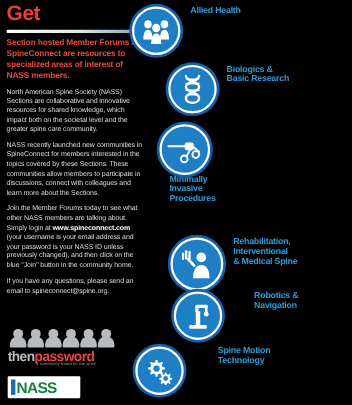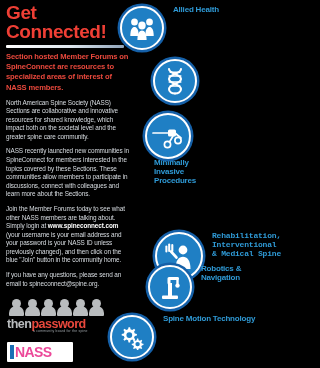--- a/index.html
+++ b/index.html
@@ -123,21 +123,21 @@
     position: absolute;
     left: 3px; top: 3px;
     width: 3.5px; height: 14px;
     background: #1a6fb5;
   }
   .nass-text {
     position: absolute;
     left: 8px; top: 2px;
     font-size: 14px;
     font-weight: bold;
-    color: #ec4899;
+    color: #15803d;
     letter-spacing: -0.6px;
     line-height: 16px;
   }
 
   
   .cat {
     position: absolute;
     display: flex;
     align-items: flex-start;
   }
@@ -165,21 +165,20 @@
 </style>
 </head>
 <body>
 
 <div id="poster">
 
   <div class="left-col">
 
     <div class="headline">
       <span class="l1">Get</span>
-      <span class="l2">Connected!</span>
     </div>
 
     <div class="rule"></div>
 
     <div class="intro">Section hosted Member Forums on SpineConnect are resources to specialized areas of interest of NASS members.</div>
 
     <div class="body-p">North American Spine Society (NASS) Sections are collaborative and innovative resources for shared knowledge, which impact both on the societal level and the greater spine care community.</div>
 
     <div class="body-p">NASS recently launched new communities in SpineConnect for members interested in the topics covered by these Sections. These communities allow members to participate in discussions, connect with colleagues and learn more about the Sections.</div>
 
@@ -248,69 +247,71 @@
           <path d="M19 2 C19 7, 7 7, 7 12 C7 17, 19 17, 19 22 C19 25, 16 26.5, 13 26.5"></path>
         </g>
         <g stroke="#fff" stroke-width="1.5" stroke-linecap="round">
           <line x1="8.2" y1="5.2" x2="17.8" y2="5.2"></line>
           <line x1="7.2" y1="9" x2="18.8" y2="9"></line>
           <line x1="7.2" y1="15" x2="18.8" y2="15"></line>
           <line x1="8.2" y1="19" x2="17.8" y2="19"></line>
         </g>
       </svg>
     </div>
+    <div class="cat-label">Biologics &amp;
+Basic Research</div>
   </div>
 
   <div class="cat" style="left:145px; top:113px;flex-direction:column;">
     <div class="badge" style="width:42px;height:42px;">
       <svg width="32" height="26" viewBox="0 0 32 26" aria-hidden="true">
         <line x1="1" y1="10" x2="17" y2="10" stroke="#fff" stroke-width="1.7" stroke-linecap="round"></line>
         <rect x="16" y="6.5" width="8" height="7" rx="1.6" fill="#fff"></rect>
         <path d="M23 10 L29 15" stroke="#fff" stroke-width="1.7" stroke-linecap="round"></path>
         <path d="M21 13 L17.5 19" stroke="#fff" stroke-width="1.7" stroke-linecap="round"></path>
         <circle cx="15.5" cy="21.5" r="3.1" fill="none" stroke="#fff" stroke-width="1.7"></circle>
         <circle cx="26" cy="17.5" r="3.1" fill="none" stroke="#fff" stroke-width="1.7"></circle>
       </svg>
     </div>
     <div class="cat-label">Minimally
 Invasive
 Procedures</div>
   </div>
 
-  <div class="cat" style="left:155px; top:232px;font-family:Liberation Mono, monospace;">
+  <div class="cat" style="left:155px; top:216px;">
     <div class="badge" style="width:44px;height:44px;">
       <svg width="30" height="28" viewBox="0 0 30 28" aria-hidden="true">
         <circle cx="19" cy="8" r="4.4" fill="#fff"></circle>
         <path d="M11.5 27 C11.5 18.5 14.8 14.8 19 14.8 C23.2 14.8 26.5 18.5 26.5 27 Z" fill="#fff"></path>
         <path d="M12.5 15.5 L7 9.5" stroke="#fff" stroke-width="2.6" stroke-linecap="round"></path>
         <path d="M5.2 2.5 L5.2 9" stroke="#fff" stroke-width="2.1" stroke-linecap="round"></path>
         <path d="M8.3 3 L8.3 9" stroke="#fff" stroke-width="2.1" stroke-linecap="round"></path>
         <path d="M2.4 4.5 L2.4 9.4" stroke="#fff" stroke-width="2.1" stroke-linecap="round"></path>
       </svg>
     </div>
     <div class="cat-label">Rehabilitation,
 Interventional
 &amp; Medical Spine</div>
   </div>
 
-  <div class="cat" style="left:148px; top:265px;">
+  <div class="cat" style="left:158px; top:265px;gap:20px;">
     <div class="badge" style="width:40px;height:40px;">
       <svg width="28" height="26" viewBox="0 0 28 26" aria-hidden="true">
         <rect x="6" y="21.5" width="16" height="3.4" rx="1" fill="#fff"></rect>
         <rect x="12" y="9" width="4" height="13" fill="#fff"></rect>
         <path d="M13 9 L13 4.5 L21.5 4.5" stroke="#fff" stroke-width="3" fill="none" stroke-linecap="round" stroke-linejoin="round"></path>
         <path d="M21.5 4.5 L21.5 10" stroke="#fff" stroke-width="2.4" stroke-linecap="round"></path>
         <circle cx="21.5" cy="11.6" r="2.2" fill="#fff"></circle>
       </svg>
     </div>
     <div class="cat-label">Robotics &amp;
 Navigation</div>
   </div>
 
-  <div class="cat" style="left:110px; top:315px;">
+  <div class="cat" style="left:123px; top:315px;gap:22px;">
     <div class="badge" style="width:40px;height:40px;">
       <svg width="28" height="26" viewBox="0 0 28 26" aria-hidden="true">
         <g fill="#fff">
           <path d="M10.5 3.2 l1.6 0 0.45 2.1 1.75 0.75 1.8 -1.2 1.15 1.15 -1.2 1.8 0.75 1.75 2.1 0.45 0 1.6 -2.1 0.45 -0.75 1.75 1.2 1.8 -1.15 1.15 -1.8 -1.2 -1.75 0.75 -0.45 2.1 -1.6 0 -0.45 -2.1 -1.75 -0.75 -1.8 1.2 -1.15 -1.15 1.2 -1.8 -0.75 -1.75 -2.1 -0.45 0 -1.6 2.1 -0.45 0.75 -1.75 -1.2 -1.8 1.15 -1.15 1.8 1.2 1.75 -0.75 z"></path>
         </g>
         <circle cx="11.3" cy="11.1" r="2.9" fill="#1f7fc4"></circle>
         <g fill="#fff">
           <path d="M19 14.6 l1.25 0 0.35 1.6 1.35 0.58 1.4 -0.93 0.88 0.88 -0.93 1.4 0.58 1.35 1.6 0.35 0 1.25 -1.6 0.35 -0.58 1.35 0.93 1.4 -0.88 0.88 -1.4 -0.93 -1.35 0.58 -0.35 1.6 -1.25 0 -0.35 -1.6 -1.35 -0.58 -1.4 0.93 -0.88 -0.88 0.93 -1.4 -0.58 -1.35 -1.6 -0.35 0 -1.25 1.6 -0.35 0.58 -1.35 -0.93 -1.4 0.88 -0.88 1.4 0.93 1.35 -0.58 z"></path>
         </g>
         <circle cx="19.6" cy="20.1" r="2.2" fill="#1f7fc4"></circle>

